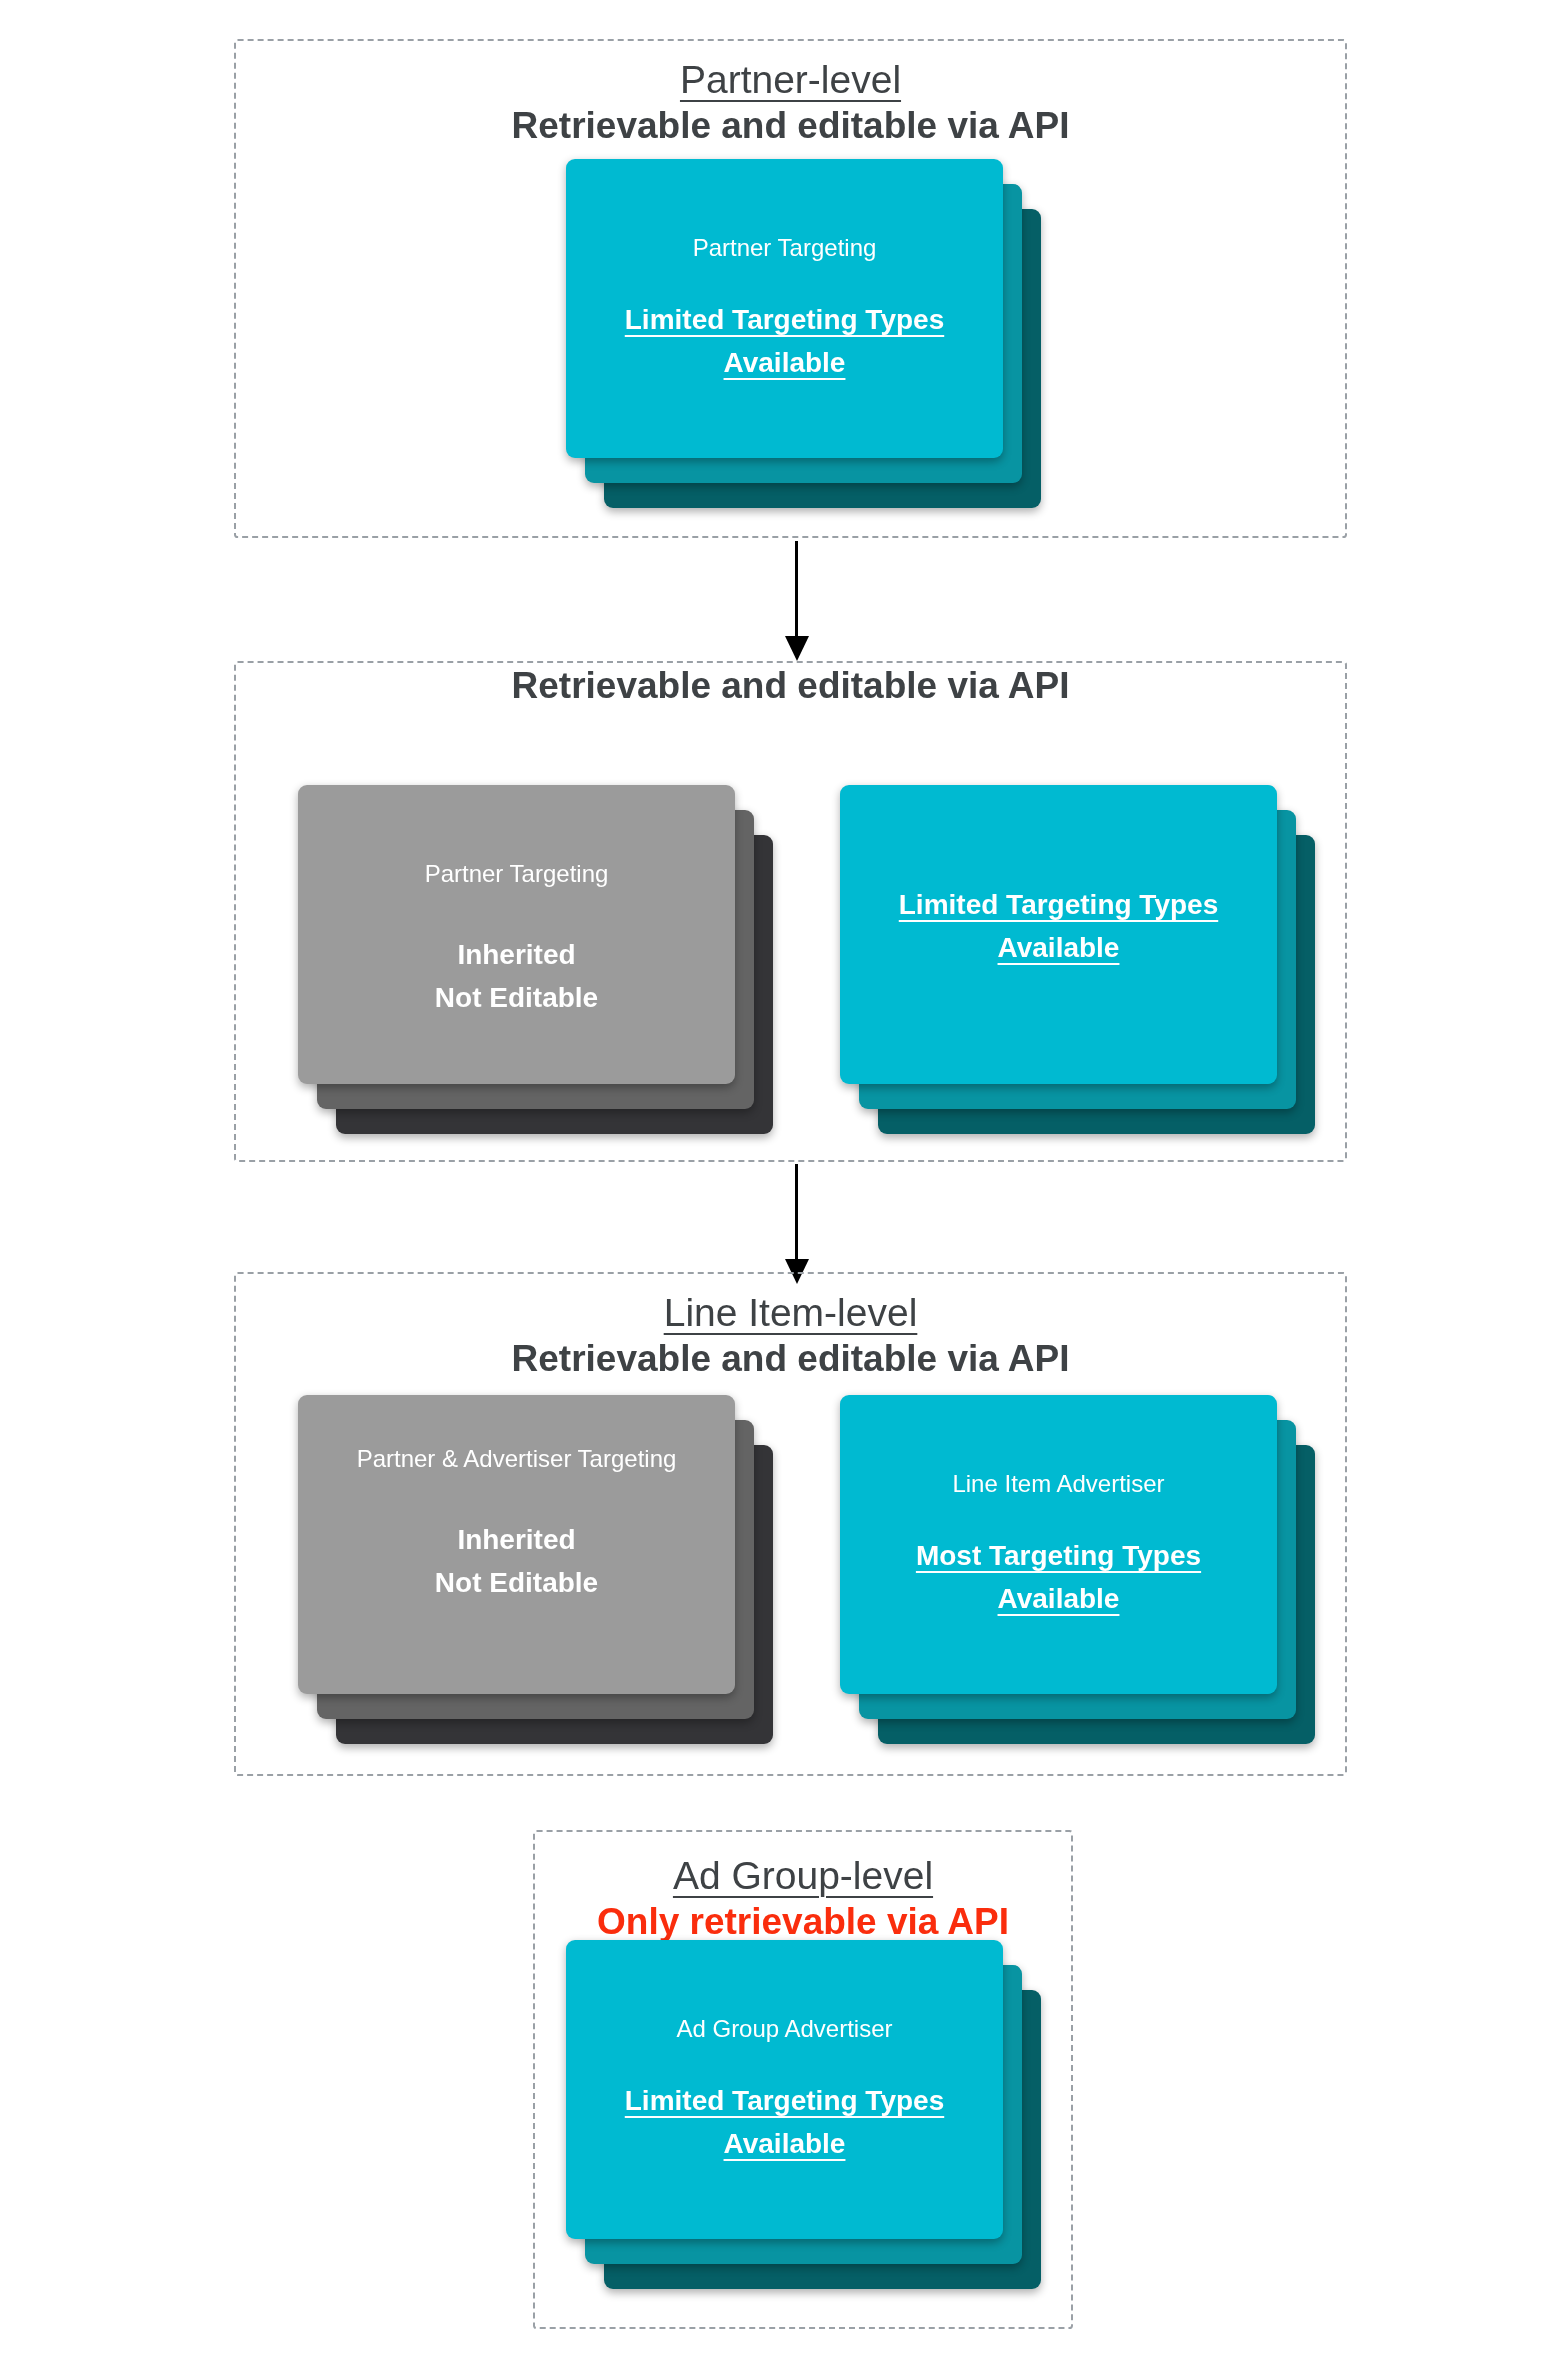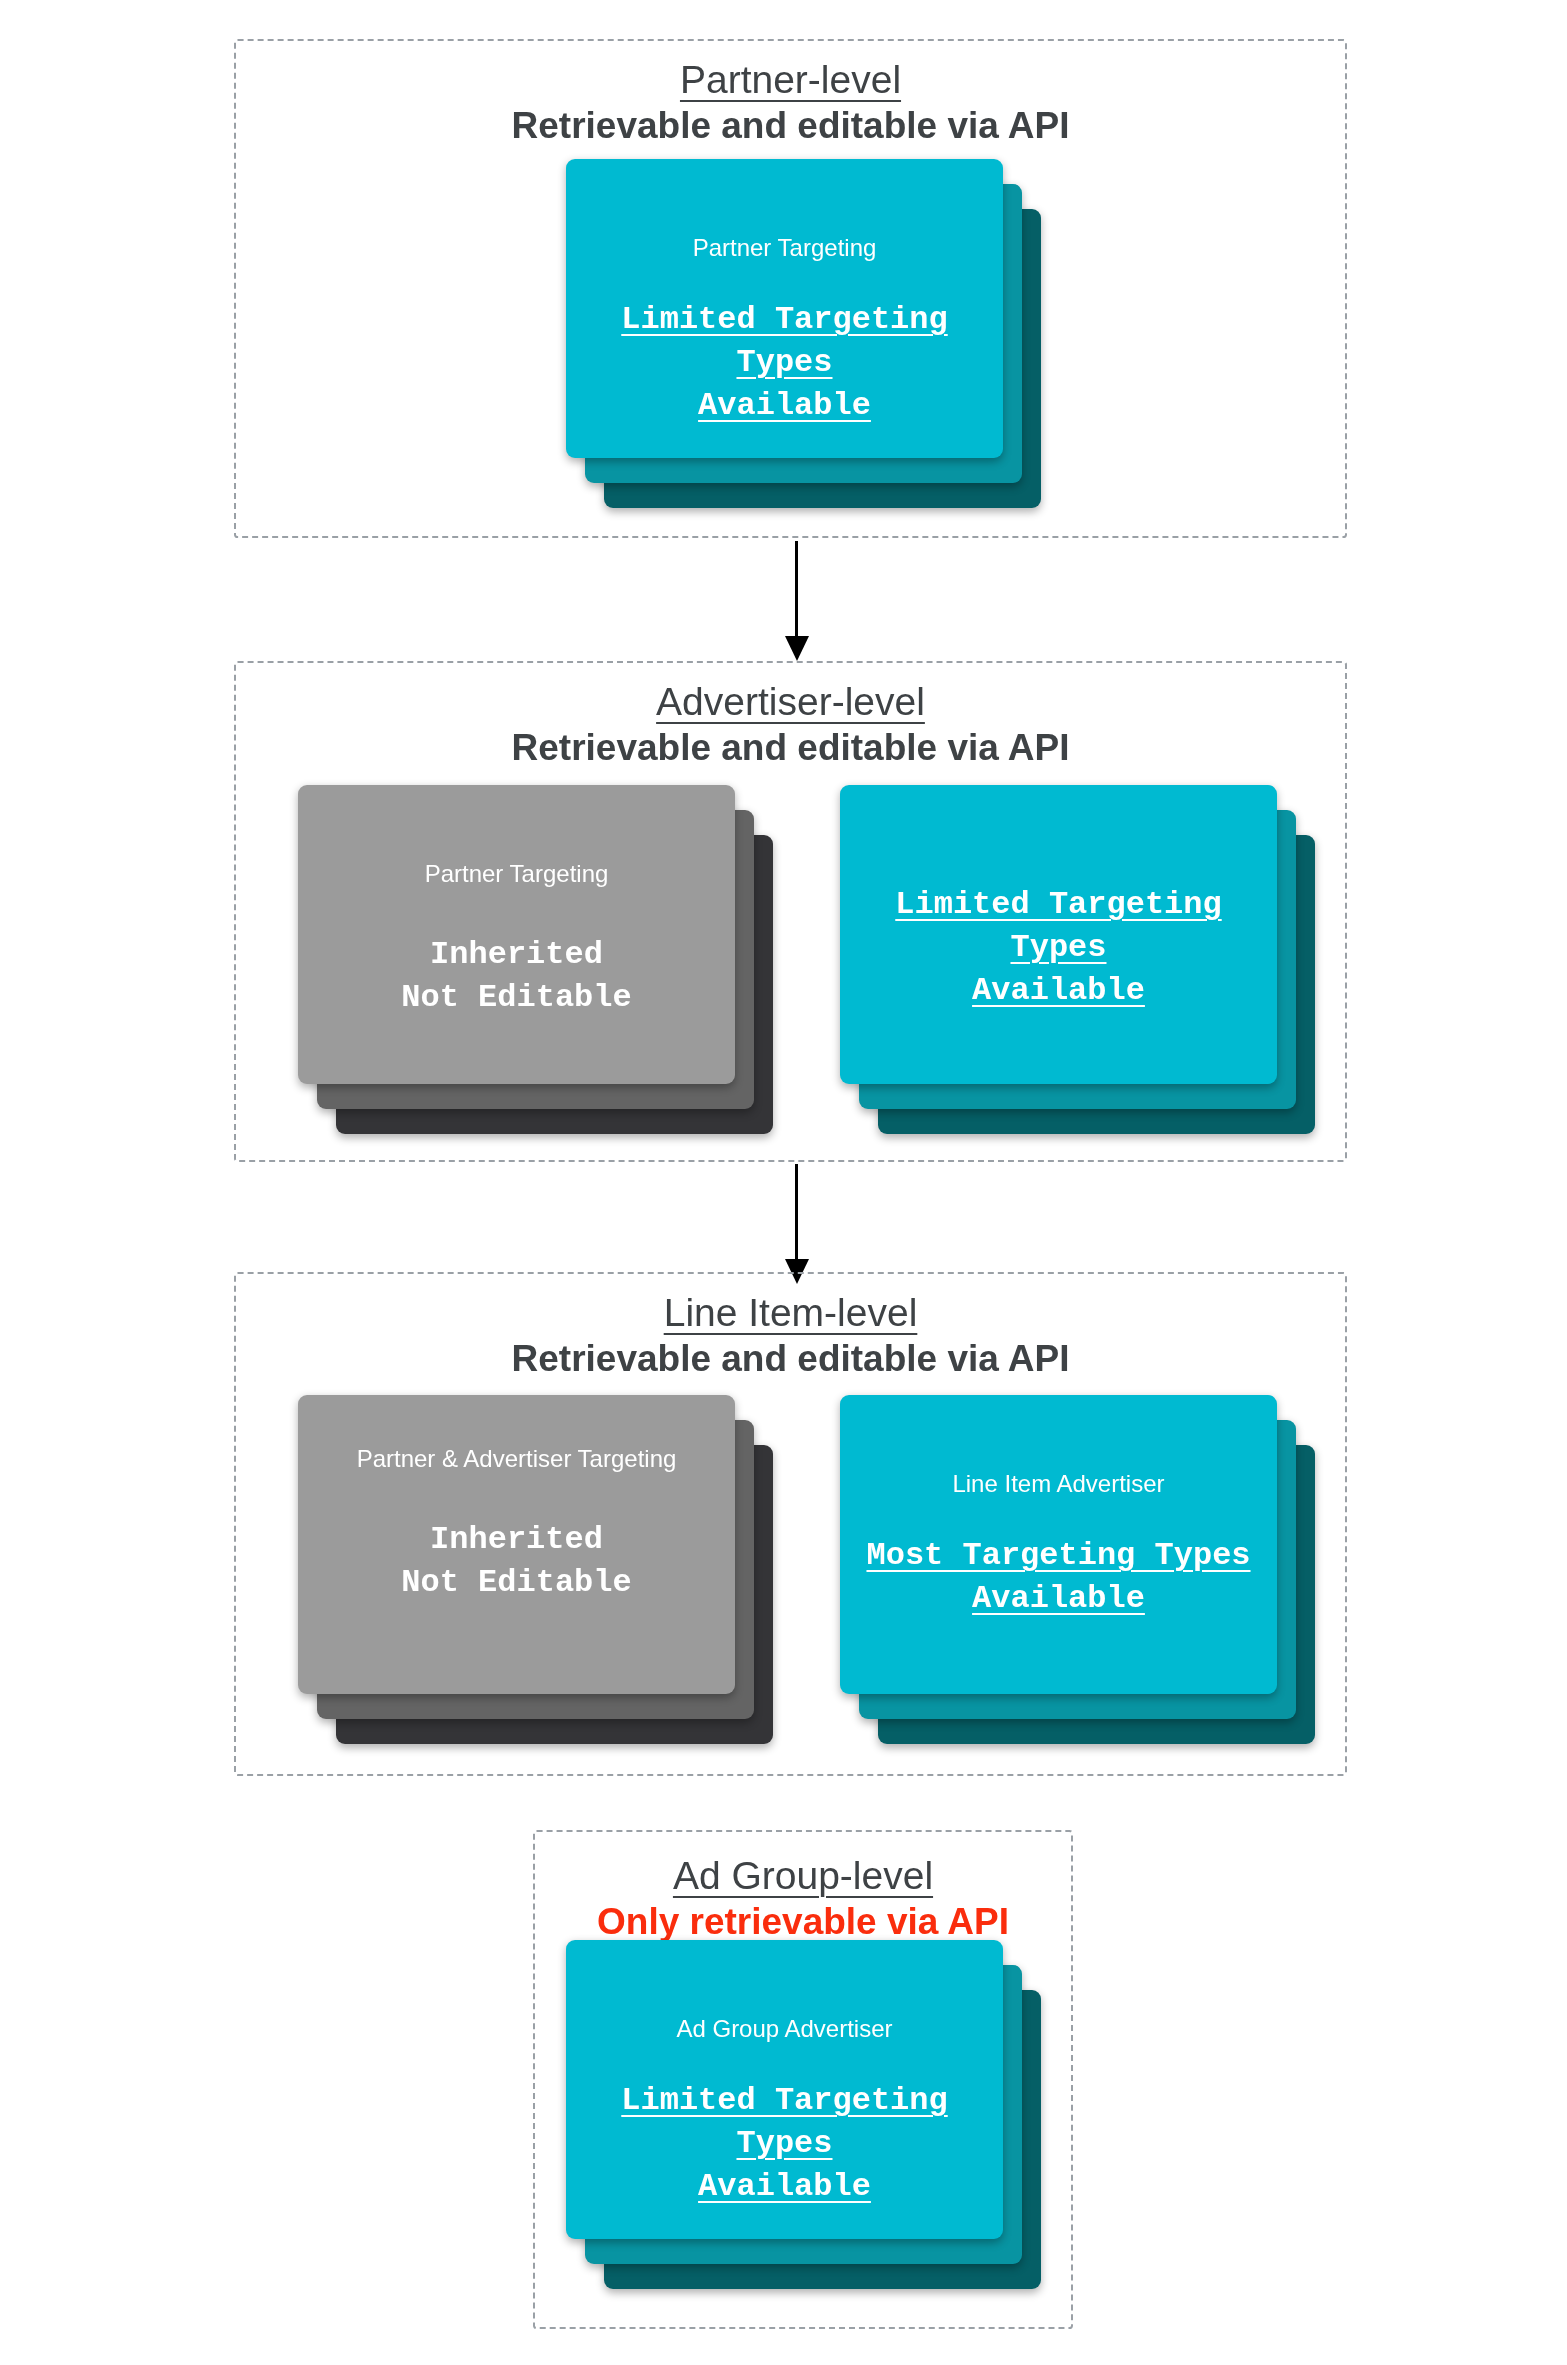--- a/index.html
+++ b/index.html
@@ -54,21 +54,21 @@
     border-radius:9px;box-sizing:border-box;
     padding:68px 19.6px 0 19.6px;
     color:var(--card-text);text-align:center;
     box-shadow:0 3.6px 8px rgba(0,0,0,0.30);
   }
   .card.two-line{padding-top:43px;}
   .card.teal{background:var(--teal);}
   .card.gray{background:var(--gray);}
 
   .card-title{font-size:24px;line-height:41px;font-weight:400;}
-  .card-sub{font-size:32px;line-height:43px;font-weight:700;margin-top:30px;font-family:Liberation Mono, monospace;}
+  .card-sub{font-size:28px;line-height:43px;font-weight:700;margin-top:30px;}
   .card-sub.plain{margin-top:39px;}
   .card-sub .u{
     text-decoration:underline;
     text-decoration-thickness:2.2px;
     text-underline-offset:6.3px;
   }
 
   .arrow{position:absolute;width:25px;}
   .arrow-1{left:784px;top:541px;height:120px;}
   .arrow-2{left:784px;top:1164px;height:120px;}
@@ -98,21 +98,20 @@
     </div>
   </div>
 </div>
 
 <div class="arrow arrow-1">
   <div class="arrow-line"></div>
   <div class="arrow-head"></div>
 </div>
 
 <div class="section sec-s2">
-  <div class="sec-title"><span class="u">Advertiser-level</span></div>
   <div class="sec-subtitle">Retrievable and editable via API</div>
   <div class="stack" style="left:62px;top:122px;">
     <div class="layer l2 gray-d2"></div>
     <div class="layer l1 gray-d1"></div>
     <div class="card gray">
       <div class="card-title">Partner Targeting</div>
       <div class="card-sub plain">
         <div>Inherited</div>
         <div>Not Editable</div>
       </div>

